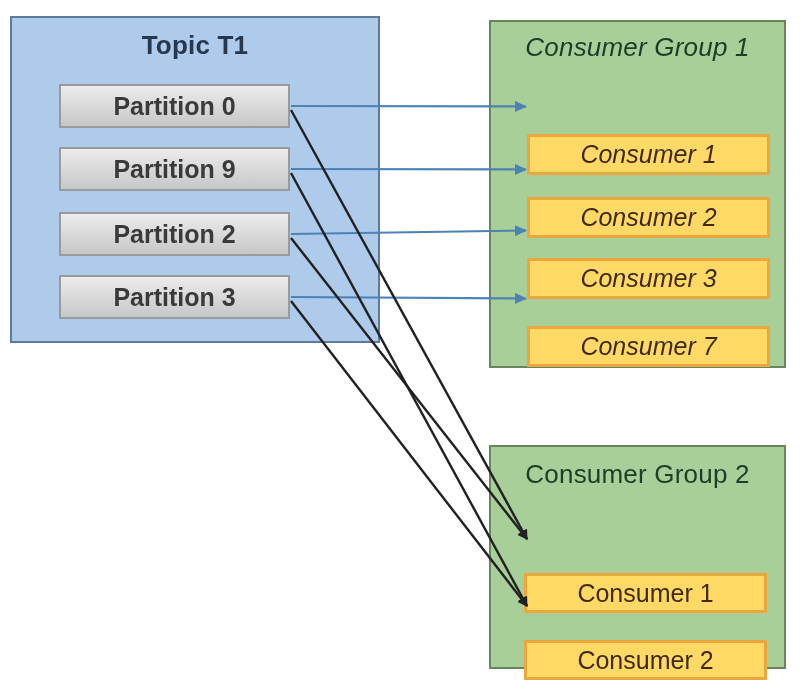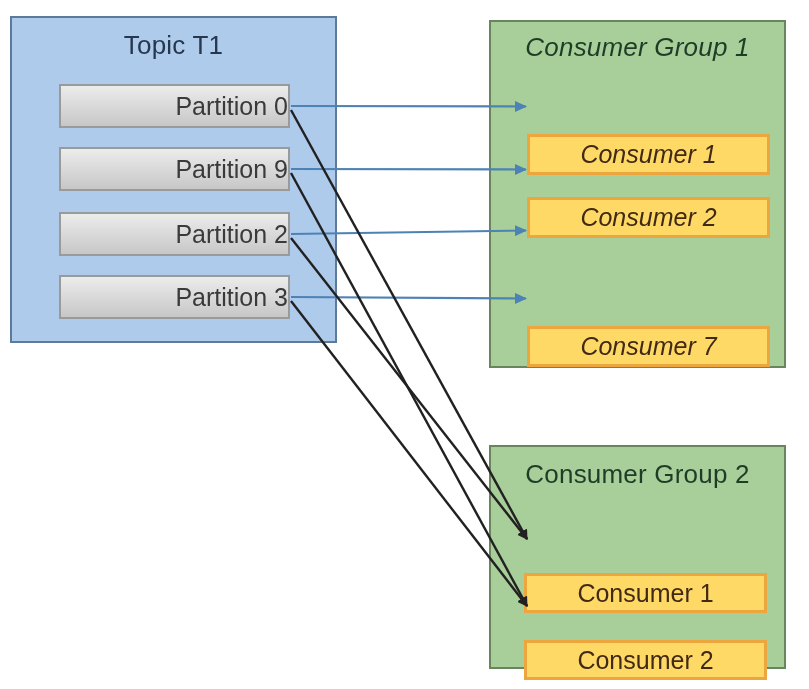--- a/index.html
+++ b/index.html
@@ -12,39 +12,40 @@
     width: 809px;
     height: 689px;
     background: var(--canvas-bg, #ffffff);
     overflow: hidden;
   }
   .box {
     position: absolute;
     box-sizing: border-box;
   }
   .topic-box {
-    left: 10px; top: 16px; width: 327px; height: 327px;
+    left: 10px; top: 16px; width: 370px; height: 327px;
     background: var(--topic-fill, #aecbec);
     border: 2px solid var(--topic-border, #5c7b9b);
+    font-weight: bold;
   }
   .topic-title {
     position: absolute;
     left: 0; top: 12px; width: 100%;
     text-align: center;
     font-size: 26px;
     color: var(--topic-title-text, #26374e);
     letter-spacing: 0.2px;
   }
   .partition {
     position: absolute;
     left: 47px; width: 231px; height: 44px;
     background: linear-gradient(to bottom, var(--partition-fill-top, #ececec), var(--partition-fill-bottom, #c7c7c7));
     border: 2px solid var(--partition-border, #9a9a9a);
     box-sizing: border-box;
-    text-align: right;
+    text-align: center;
     line-height: 40px;
     font-size: 25px;
     color: var(--partition-text, #3a3a3a);
   }
   .group-box {
     background: var(--group-fill, #a8ce99);
     border: 2px solid var(--group-border, #69855c);
   }
   .group1-box { left: 489px; top: 20px; width: 297px; height: 348px; font-style: italic; }
   .group2-box { left: 489px; top: 445px; width: 297px; height: 224px; }
@@ -98,20 +99,21 @@
     <div class="partition" style="top:66px">Partition 0</div>
     <div class="partition" style="top:129px">Partition 9</div>
     <div class="partition" style="top:194px">Partition 2</div>
     <div class="partition" style="top:257px">Partition 3</div>
   </div>
 
   <div class="box group-box group1-box">
     <div class="group-title">Consumer Group 1</div>
     <div class="consumer" style="top:64px">Consumer 1</div>
     <div class="consumer" style="top:127px">Consumer 2</div>
+    <div class="consumer" style="top:188px">Consumer 3</div>
     <div class="consumer" style="top:256px">Consumer 7</div>
   </div>
 
   <div class="box group-box group2-box">
     <div class="group-title">Consumer Group 2</div>
     <div class="consumer" style="top:78px">Consumer 1</div>
     <div class="consumer" style="top:145px">Consumer 2</div>
   </div>
 
   <svg class="connector-layer" viewBox="0 0 809 689" xmlns="http://www.w3.org/2000/svg">

